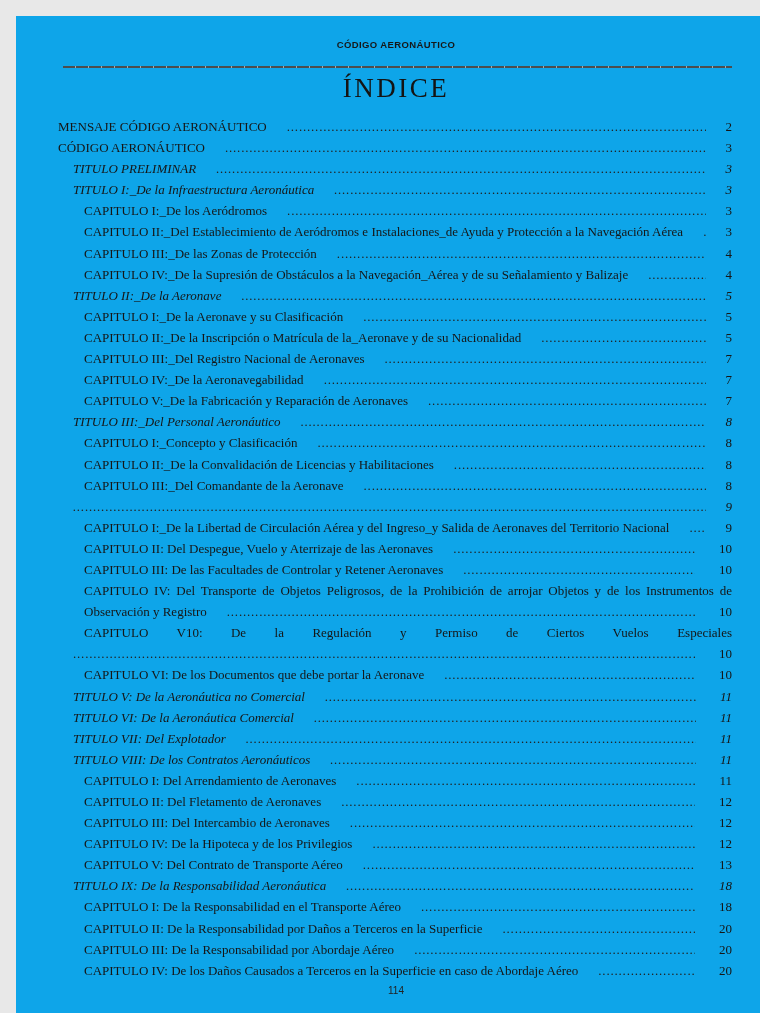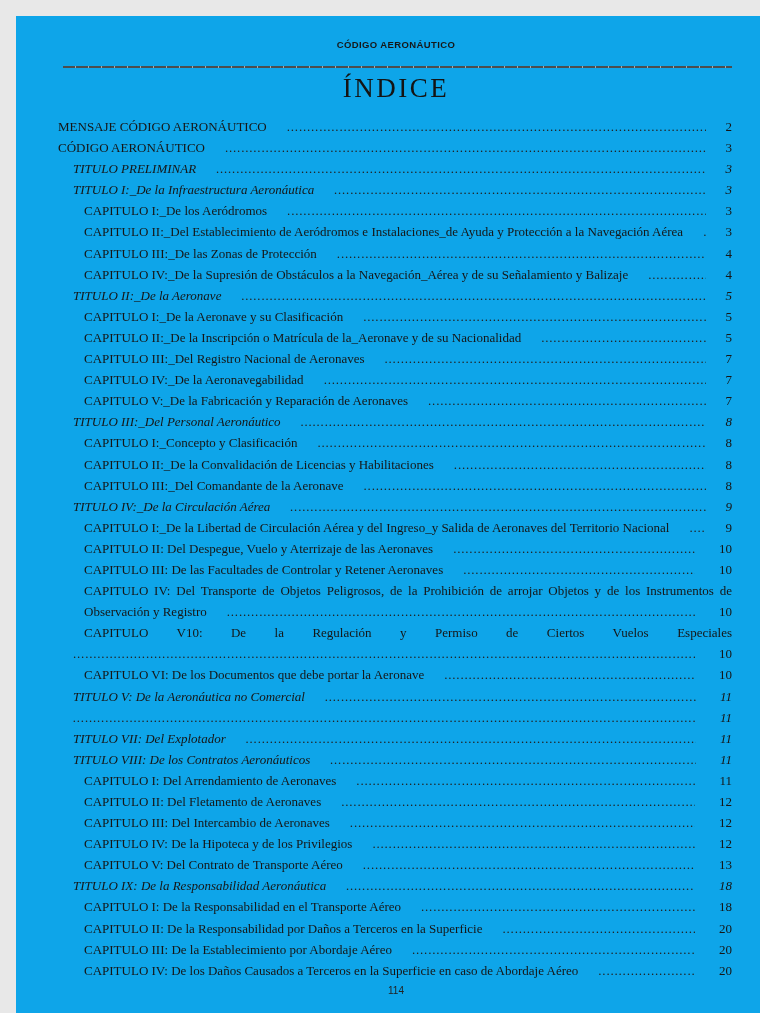--- a/index.html
+++ b/index.html
@@ -141,21 +141,20 @@
         <span class="label">CAPITULO II:_De la Convalidación de Licencias y Habilitaciones</span>
         <span class="leader"></span>
         <span class="pnum">8</span>
       </div>
       <div class="row lvl2">
         <span class="label">CAPITULO III:_Del Comandante de la Aeronave</span>
         <span class="leader"></span>
         <span class="pnum">8</span>
       </div>
       <div class="row lvl1">
-        <span class="label">TITULO IV:_De la Circulación Aérea</span>
         <span class="leader"></span>
         <span class="pnum">9</span>
       </div>
       <div class="row lvl2">
         <span class="label">CAPITULO I:_De la Libertad de Circulación Aérea y del Ingreso_y Salida de Aeronaves del Territorio Nacional</span>
         <span class="leader"></span>
         <span class="pnum">9</span>
       </div>
       <div class="row lvl2">
         <span class="label">CAPITULO II: Del Despegue, Vuelo y Aterrizaje de las Aeronaves</span>
@@ -182,20 +181,21 @@
         <span class="label">CAPITULO VI: De los Documentos que debe portar la Aeronave</span>
         <span class="leader"></span>
         <span class="pnum" style="padding-left: 4px;">10</span>
       </div>
       <div class="row lvl1">
         <span class="label">TITULO V: De la Aeronáutica no Comercial</span>
         <span class="leader"></span>
         <span class="pnum" style="padding-left: 4px;">11</span>
       </div>
       <div class="row lvl1">
+        <span class="label">TITULO VI: De la Aeronáutica Comercial</span>
         <span class="leader"></span>
         <span class="pnum" style="padding-left: 4px;">11</span>
       </div>
       <div class="row lvl1">
         <span class="label">TITULO VII: Del Explotador</span>
         <span class="leader"></span>
         <span class="pnum" style="padding-left: 4px;">11</span>
       </div>
       <div class="row lvl1">
         <span class="label">TITULO VIII: De los Contratos Aeronáuticos</span>
@@ -236,21 +236,21 @@
         <span class="label">CAPITULO I: De la Responsabilidad en el Transporte Aéreo</span>
         <span class="leader"></span>
         <span class="pnum" style="padding-left: 4px;">18</span>
       </div>
       <div class="row lvl2">
         <span class="label">CAPITULO II: De la Responsabilidad por Daños a Terceros en la Superficie</span>
         <span class="leader"></span>
         <span class="pnum" style="padding-left: 4px;">20</span>
       </div>
       <div class="row lvl2">
-        <span class="label">CAPITULO III: De la Establecimiento por Abordaje Aéreo</span>
+        <span class="label">CAPITULO III: De la Responsabilidad por Abordaje Aéreo</span>
         <span class="leader"></span>
         <span class="pnum" style="padding-left: 4px;">20</span>
       </div>
       <div class="row lvl2">
         <span class="label">CAPITULO IV: De los Daños Causados a Terceros en la Superficie en caso de Abordaje Aéreo</span>
         <span class="leader"></span>
         <span class="pnum" style="padding-left: 4px;">20</span>
       </div>
     </div>
   <div class="footer-num">114</div>

